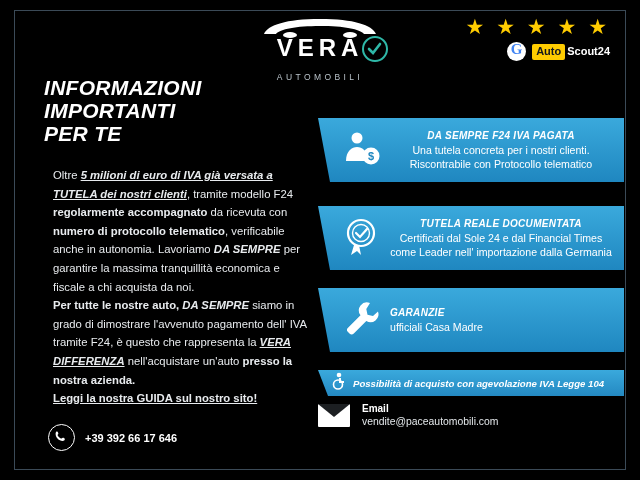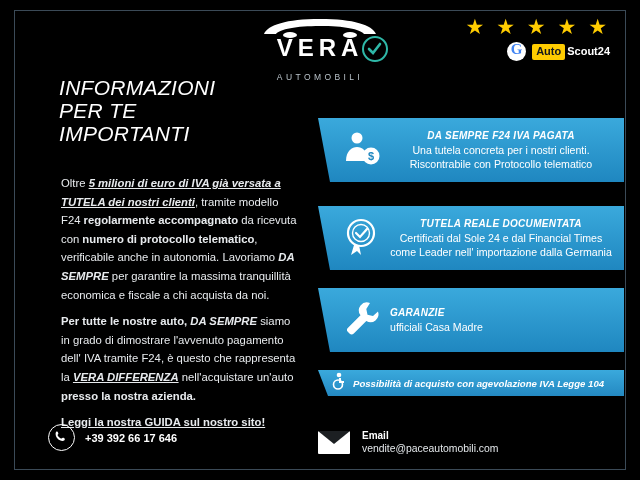--- a/index.html
+++ b/index.html
@@ -136,42 +136,42 @@
     color: #ffffff;
     font-size: 11px;
     font-weight: bold;
     margin-left: 2px;
     line-height: 13px;
   }
 
   
   .headline {
     position: absolute;
-    left: 59px;
+    left: 44px;
     top: 76px;
     width: 260px;
     color: #ffffff;
     font-size: 21px;
-    font-weight: normal;
+    font-weight: bold;
     font-style: italic;
     line-height: 23px;
     letter-spacing: 0.3px;
   }
 
   
   .body-copy {
     position: absolute;
     left: 53px;
     top: 166px;
     width: 255px;
     color: #e8ebee;
     font-size: 11.3px;
     line-height: 18.6px;
   }
-  .body-copy p { margin: 8px; }
+  .body-copy p { margin: 0; }
   .u { text-decoration: underline; }
   .b { font-weight: bold; }
   .i { font-style: italic; }
 
   
   .banner {
     position: absolute;
     left: 318px;
     width: 306px;
     height: 64px;
@@ -247,21 +247,21 @@
   }
   .wa-phone {
     color: #ffffff;
     font-size: 11px;
     font-weight: bold;
     margin-left: 10px;
   }
   .mail {
     position: absolute;
     left: 318px;
-    top: 430px;
+    top: 403px;
     display: flex;
     align-items: center;
   }
   .mail-icon {
     width: 32px;
     height: 23px;
     background: #ffffff;
     position: relative;
     border-radius: 1px;
   }
@@ -315,22 +315,22 @@
       <span class="g-letter">G</span>
     </div>
     <div class="as-badge">
       <span class="as-auto">Auto</span>
       <span class="as-scout">Scout24</span>
     </div>
   </div>
 
   <div class="headline">
     <div>INFORMAZIONI</div>
+    <div>IMPORTANTI</div>
     <div>PER TE</div>
-    <div>IMPORTANTI</div>
   </div>
 
   <div class="body-copy">
     <p><span>Oltre </span><span class="u b i">5 milioni di euro di IVA già versata a</span> <span class="u b i">TUTELA dei nostri clienti</span><span>, tramite modello F24 </span><span class="b">regolarmente accompagnato</span><span> da ricevuta con </span><span class="b">numero di protocollo telematico</span><span>, verificabile anche in autonomia. Lavoriamo </span><span class="b i">DA SEMPRE</span><span> per garantire la massima tranquillità economica e fiscale a chi acquista da noi.</span></p>
     <p><span class="b">Per tutte le nostre auto, </span><span class="b i">DA SEMPRE</span><span> siamo in grado di dimostrare l'avvenuto pagamento dell' IVA tramite F24, è questo che rappresenta la </span><span class="b i u">VERA DIFFERENZA</span><span> nell'acquistare un'auto </span><span class="b">presso la nostra azienda.</span></p>
     <p class="u b">Leggi la nostra GUIDA sul nostro sito!</p>
   </div>
 
   <div class="banner b1">
     <div class="b-icon">

